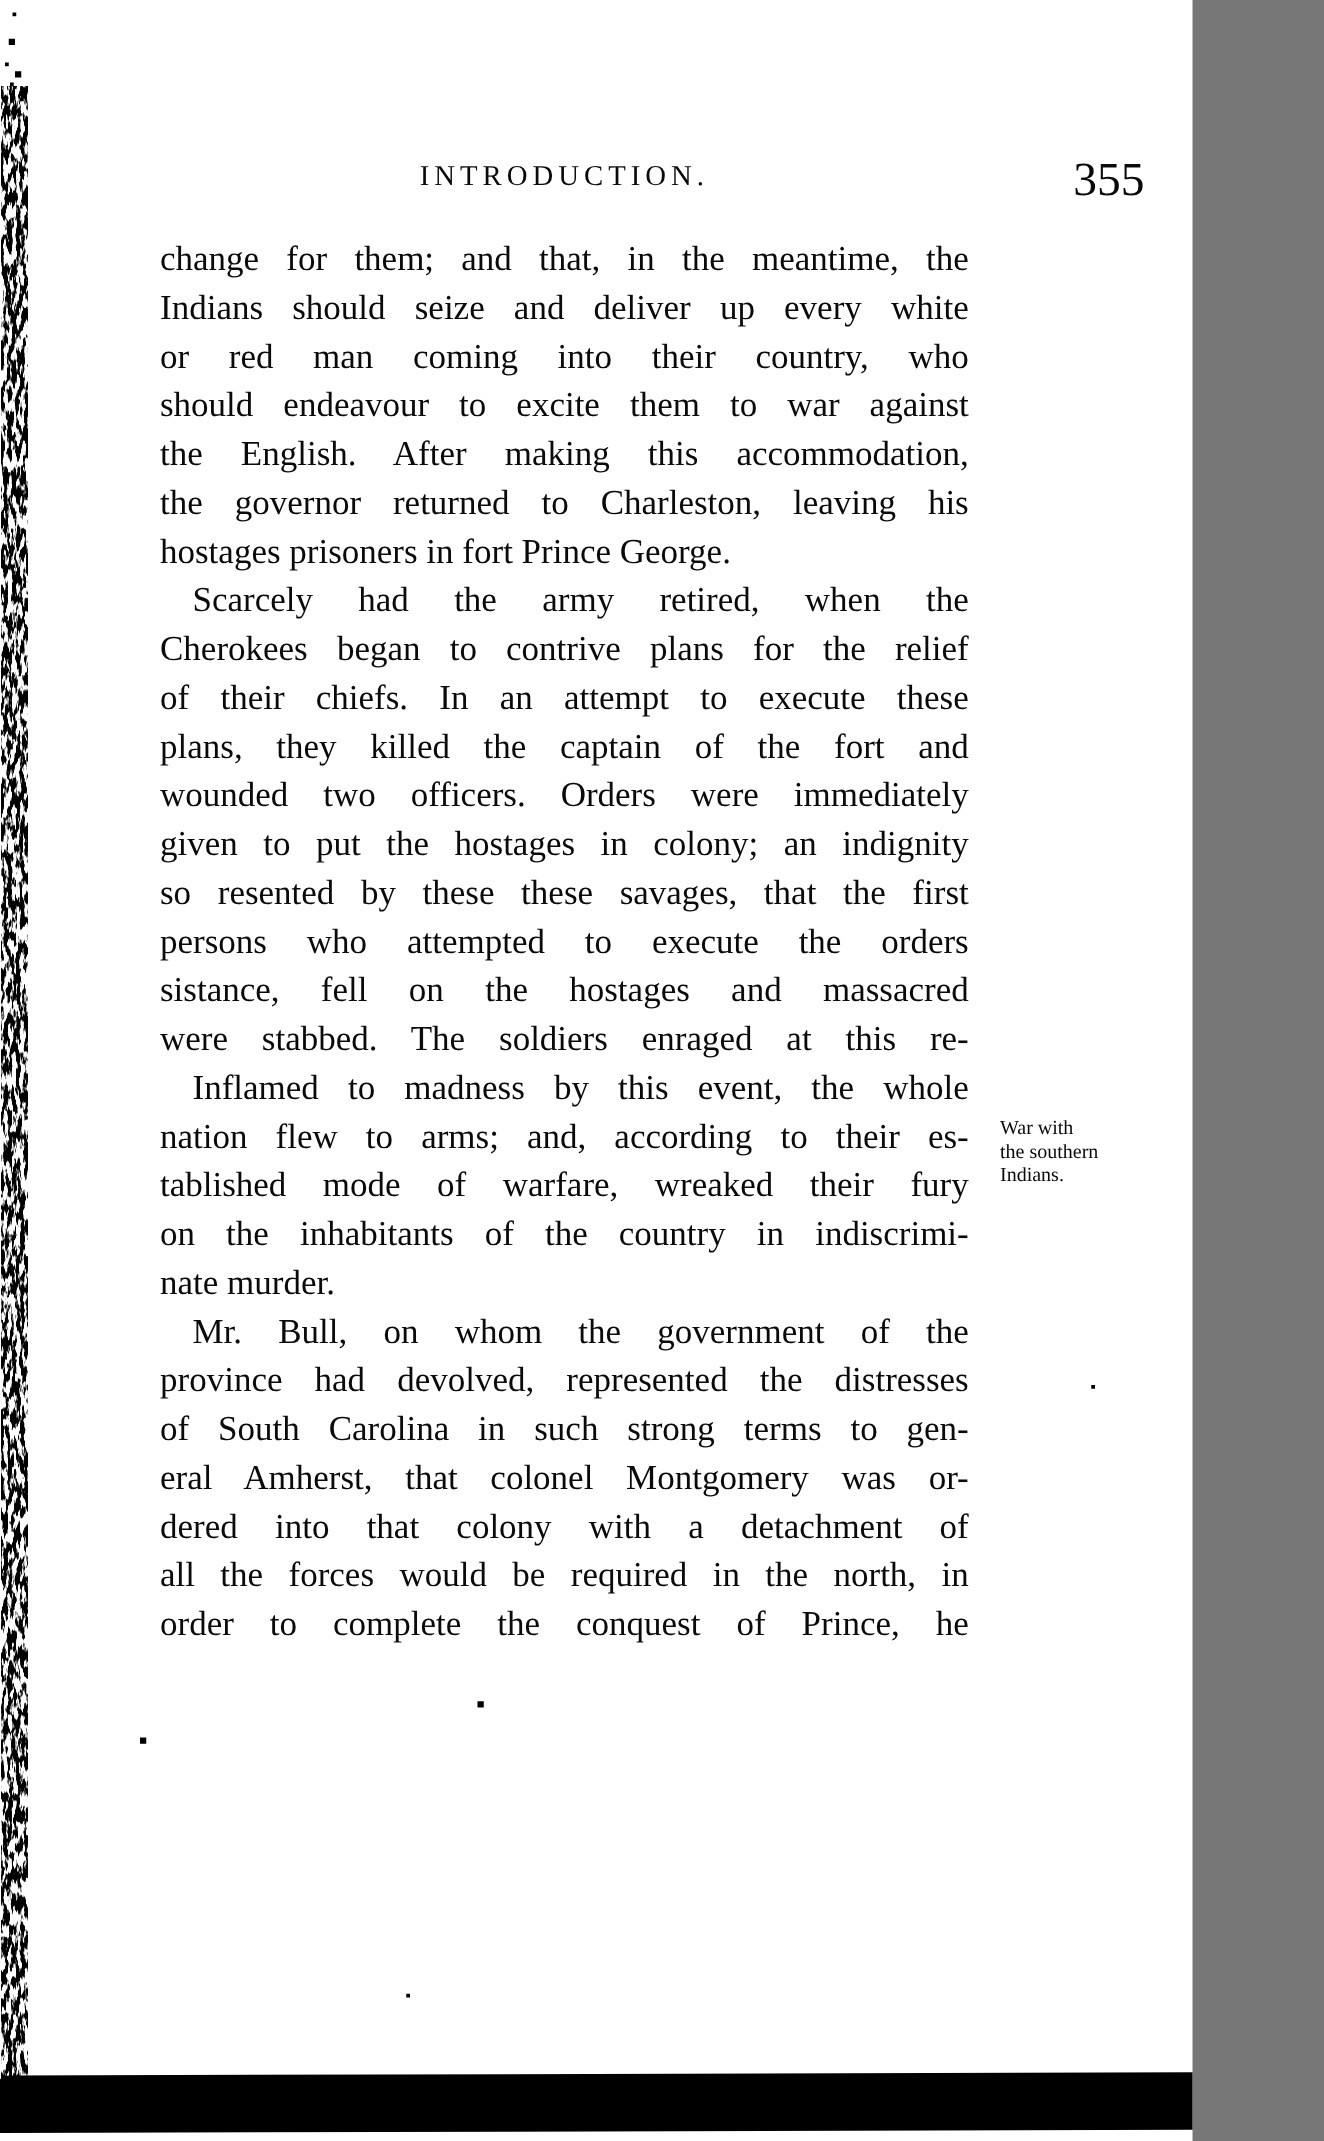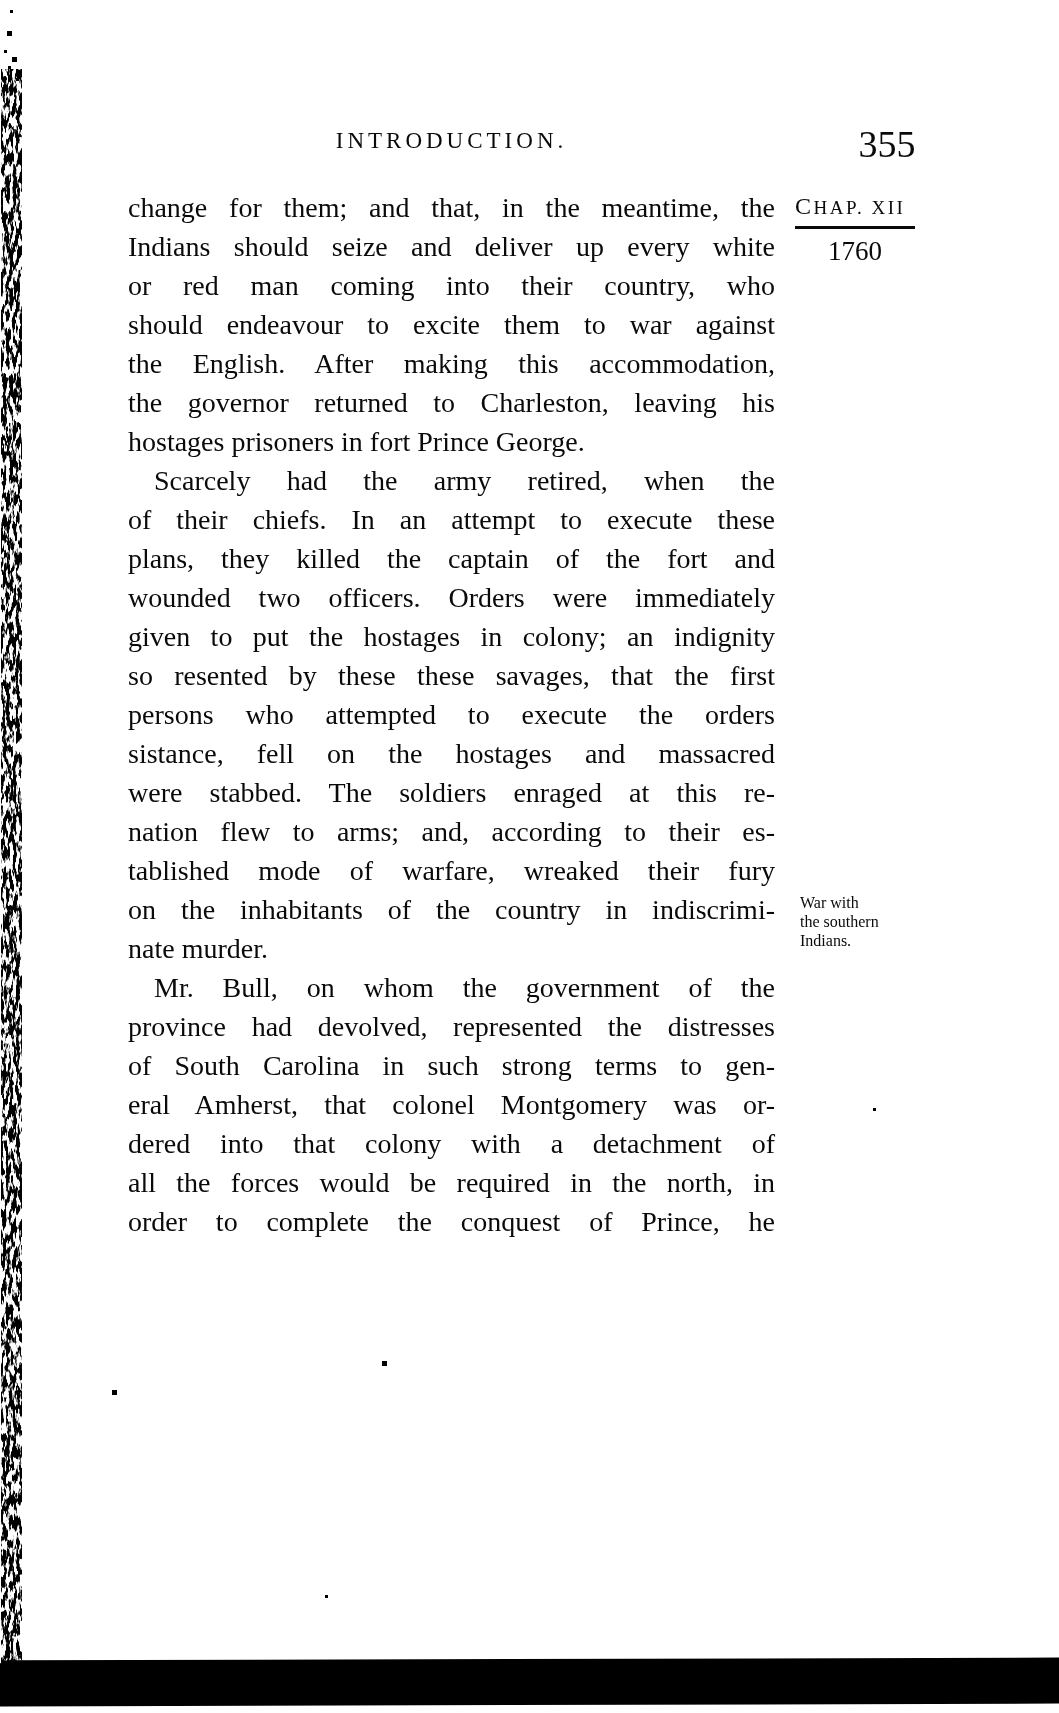--- a/index.html
+++ b/index.html
@@ -1,18 +1,18 @@
 <!DOCTYPE html>
 <html><head>
 <meta charset="utf-8">
 <style>
   html,body { margin:0; padding:0; background:#777; }
   .page {
     position:relative;
-    width:1059px; height:1713px;
+    width:954px; height:1713px;
     background:#ffffff;
     overflow:hidden;
     font-family:"Liberation Serif","DejaVu Serif",serif;
     color:#0a0a0a;
   }
   
   .running-head {
     position:absolute; left:128px; top:128px; width:647px;
     text-align:center;
     font-size:23px; letter-spacing:4px;
@@ -87,54 +87,51 @@
       </filter>
     </defs>
     <rect x="3" y="85" width="17" height="1578" filter="url(#speckle)"></rect>
   </svg>
 
   <div class="specks"></div>
 
   <div class="running-head">INTRODUCTION.</div>
   <div class="page-number">355</div>
 
-  <div class="margin-col">
-    <div class="chapter-label">CHAP. XII</div>
-    <div class="chapter-rule"></div>
-    <div class="year-label">1760</div>
-  </div>
 
   <div class="side-note">
       <div>War with</div>
       <div>the southern</div>
       <div>Indians.</div>
     </div>
 
   <div class="body-text">
       <div class="paragraph">
         <div class="body-line">change for them; and that, in the meantime, the</div>
         <div class="body-line">Indians should seize and deliver up every white</div>
         <div class="body-line">or red man coming into their country, who</div>
         <div class="body-line">should endeavour to excite them to war against</div>
         <div class="body-line">the English.  After making this accommodation,</div>
         <div class="body-line">the governor returned to Charleston, leaving his</div>
         <div class="body-line left-last">hostages prisoners in fort Prince George.</div>
       </div>
       <div class="paragraph">
         <div class="body-line indent">Scarcely had the army retired, when the</div>
+        <div class="body-line">Cherokees began to contrive plans for the relief</div>
         <div class="body-line">of their chiefs.  In an attempt to execute these</div>
         <div class="body-line">plans, they killed the captain of the fort and</div>
         <div class="body-line">wounded two officers.  Orders were immediately</div>
         <div class="body-line">given to put the hostages in colony; an indignity</div>
         <div class="body-line">so resented by these these savages, that the first</div>
         <div class="body-line">persons who attempted to execute the orders</div>
         <div class="body-line">sistance, fell on the hostages and massacred</div>
         <div class="body-line">were stabbed.  The soldiers enraged at this re-</div>
       </div>
       <div class="paragraph">
+        <div class="body-line indent">Inflamed to madness by this event, the whole</div>
         <div class="body-line">nation flew to arms; and, according to their es-</div>
         <div class="body-line">tablished mode of warfare, wreaked their fury</div>
         <div class="body-line">on the inhabitants of the country in indiscrimi-</div>
         <div class="body-line left-last">nate murder.</div>
       </div>
       <div class="paragraph">
         <div class="body-line indent">Mr. Bull, on whom the government of the</div>
         <div class="body-line">province had devolved, represented the distresses</div>
         <div class="body-line">of South Carolina in such strong terms to gen-</div>
         <div class="body-line">eral Amherst, that colonel Montgomery was or-</div>

